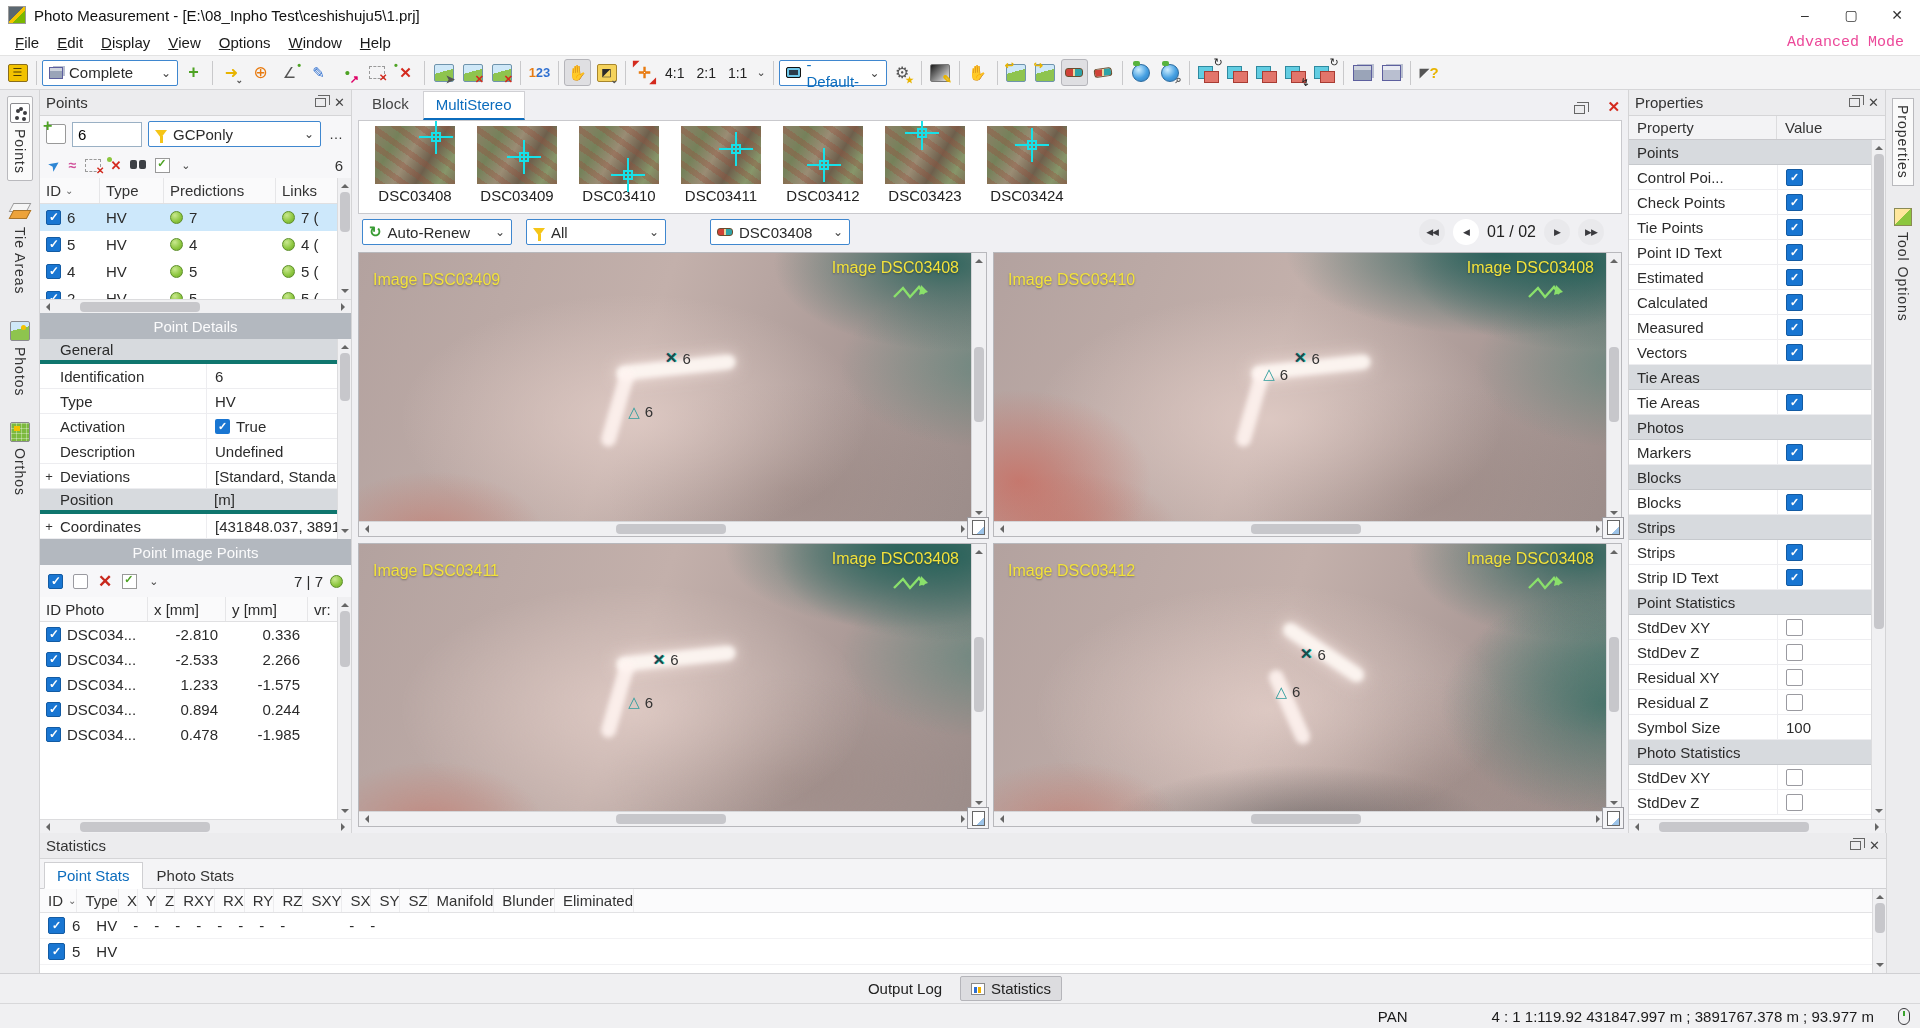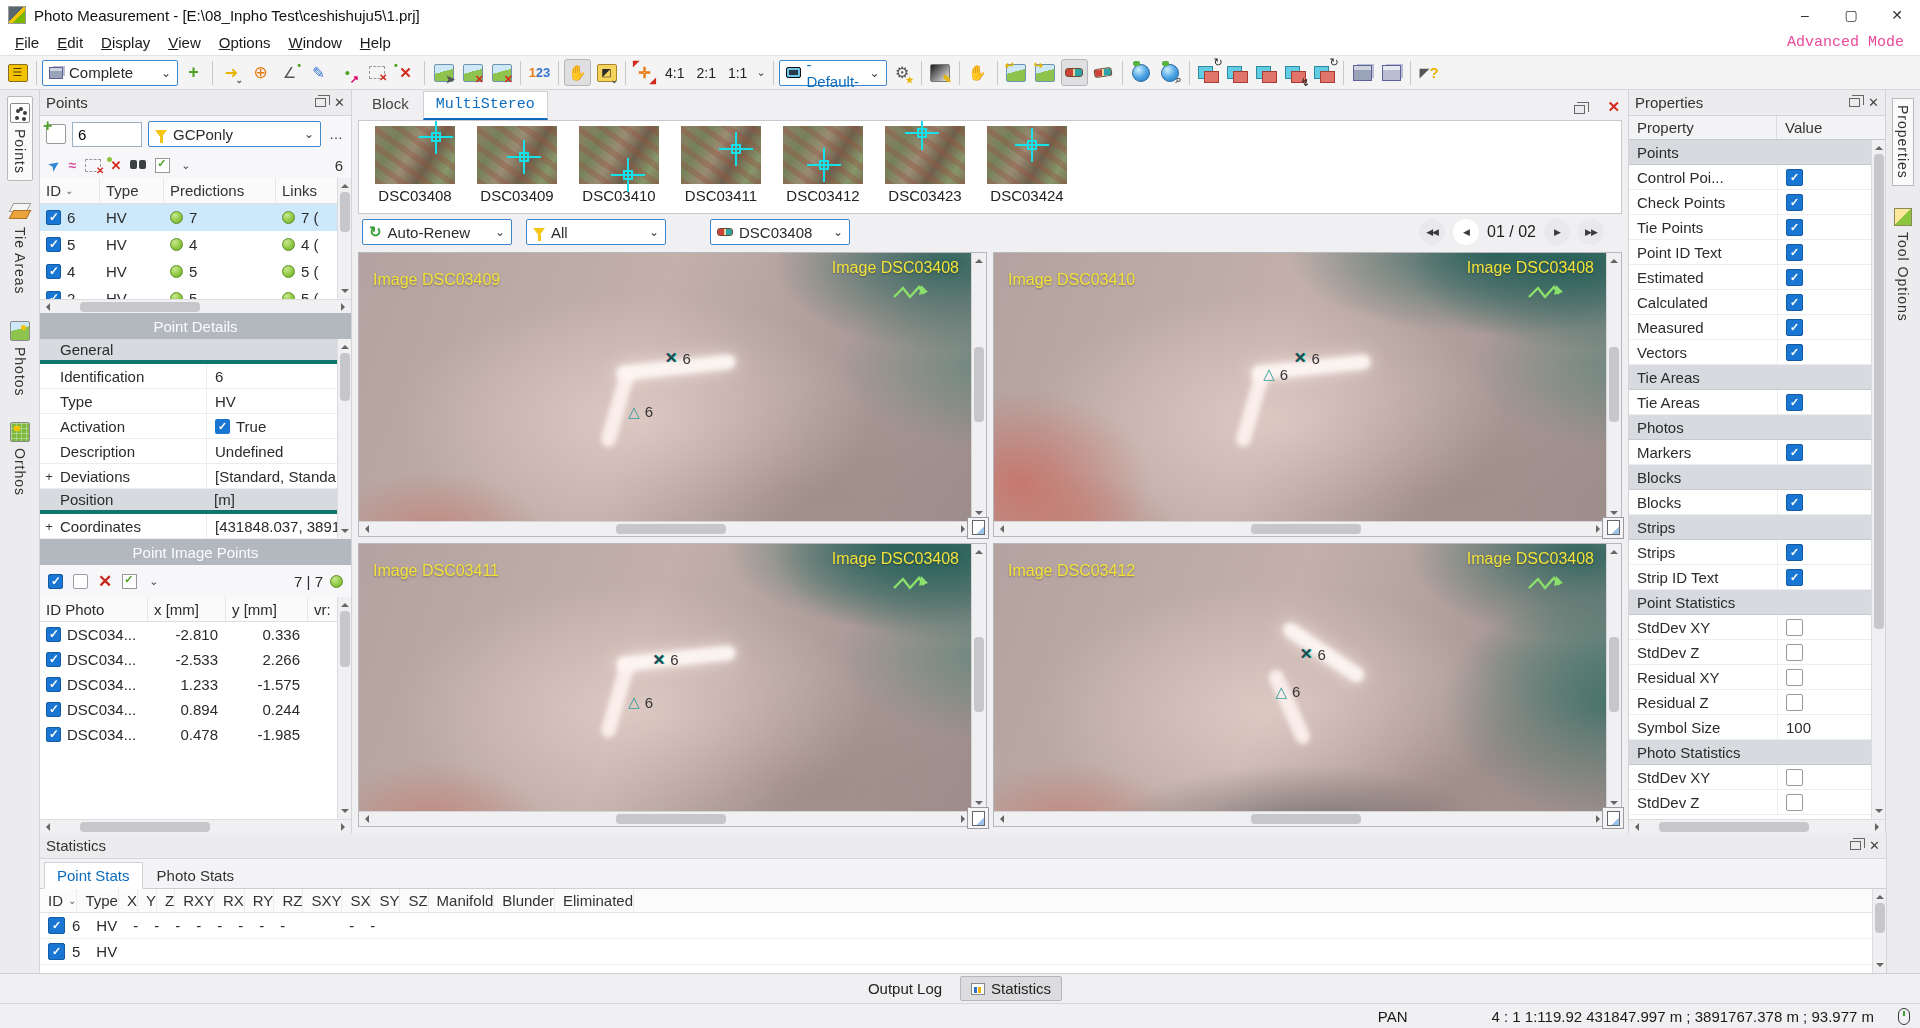--- a/index.html
+++ b/index.html
@@ -140,21 +140,21 @@
   .ph1 { width:108px; } .ph2 { width:78px; justify-content:flex-start; } .ph3 { width:82px; } .ph4 { flex:1; border-right:none!important; }
   .pip-row { display:flex; height:25px; align-items:center; }
   .pip-row .pc { padding-right:8px; }
   .pc1 { width:108px; display:flex; gap:6px; padding-left:6px; align-items:center; }
   .pc2 { width:78px; text-align:right; } .pc3 { width:82px; text-align:right; }
 
   
   .center { flex:1; display:flex; flex-direction:column; background:#f0f0f3; min-width:0; }
   .ctab-row { height:30px; display:flex; align-items:flex-end; padding:0 8px; gap:2px; background:#f0f0f3; flex:none; }
   .ctab { padding:4px 12px 5px; font-size:15px; color:#444; }
-  .ctab.active { background:#fff; color:#0b6cbd; border:1px solid #d0d0d4; border-bottom:2px solid #0b6cbd;font-family:Liberation Mono, monospace; }
+  .ctab.active { background:#fff; color:#0b6cbd; border:1px solid #d0d0d4; border-bottom:2px solid #0b6cbd; }
   .ctab-row .sp { flex:1; }
   .ctab-row .redx { color:#d42a1e; font-weight:bold; margin-bottom:4px; margin-left:12px; font-size:15px; }
   .ctab-row .ico-float { margin-bottom:6px; }
 
   .thumb-strip { height:94px; background:#fff; border:1px solid #c9c9cd; margin:0 6px; display:flex; align-items:flex-start; gap:10px; padding:5px 10px; flex:none; overflow:hidden; }
   .thumb { display:flex; flex-direction:column; align-items:center; width:92px; flex:none; }
   .th-img { width:80px; height:58px; position:relative; overflow:visible; background:linear-gradient(120deg,#8d8168 0%,#75815a 25%,#9a8c74 45%,#6e5f4c 65%,#87966a 85%,#7d7258 100%); }
   .th-img::before { content:""; position:absolute; inset:0; background:repeating-linear-gradient(35deg,rgba(150,80,60,.35) 0 6px,transparent 6px 14px); }
   .xh { position:absolute; width:34px; height:34px; z-index:2; }
   .xh::before { content:""; position:absolute; left:0; right:0; top:16px; height:2px; background:#17e0e8; }

